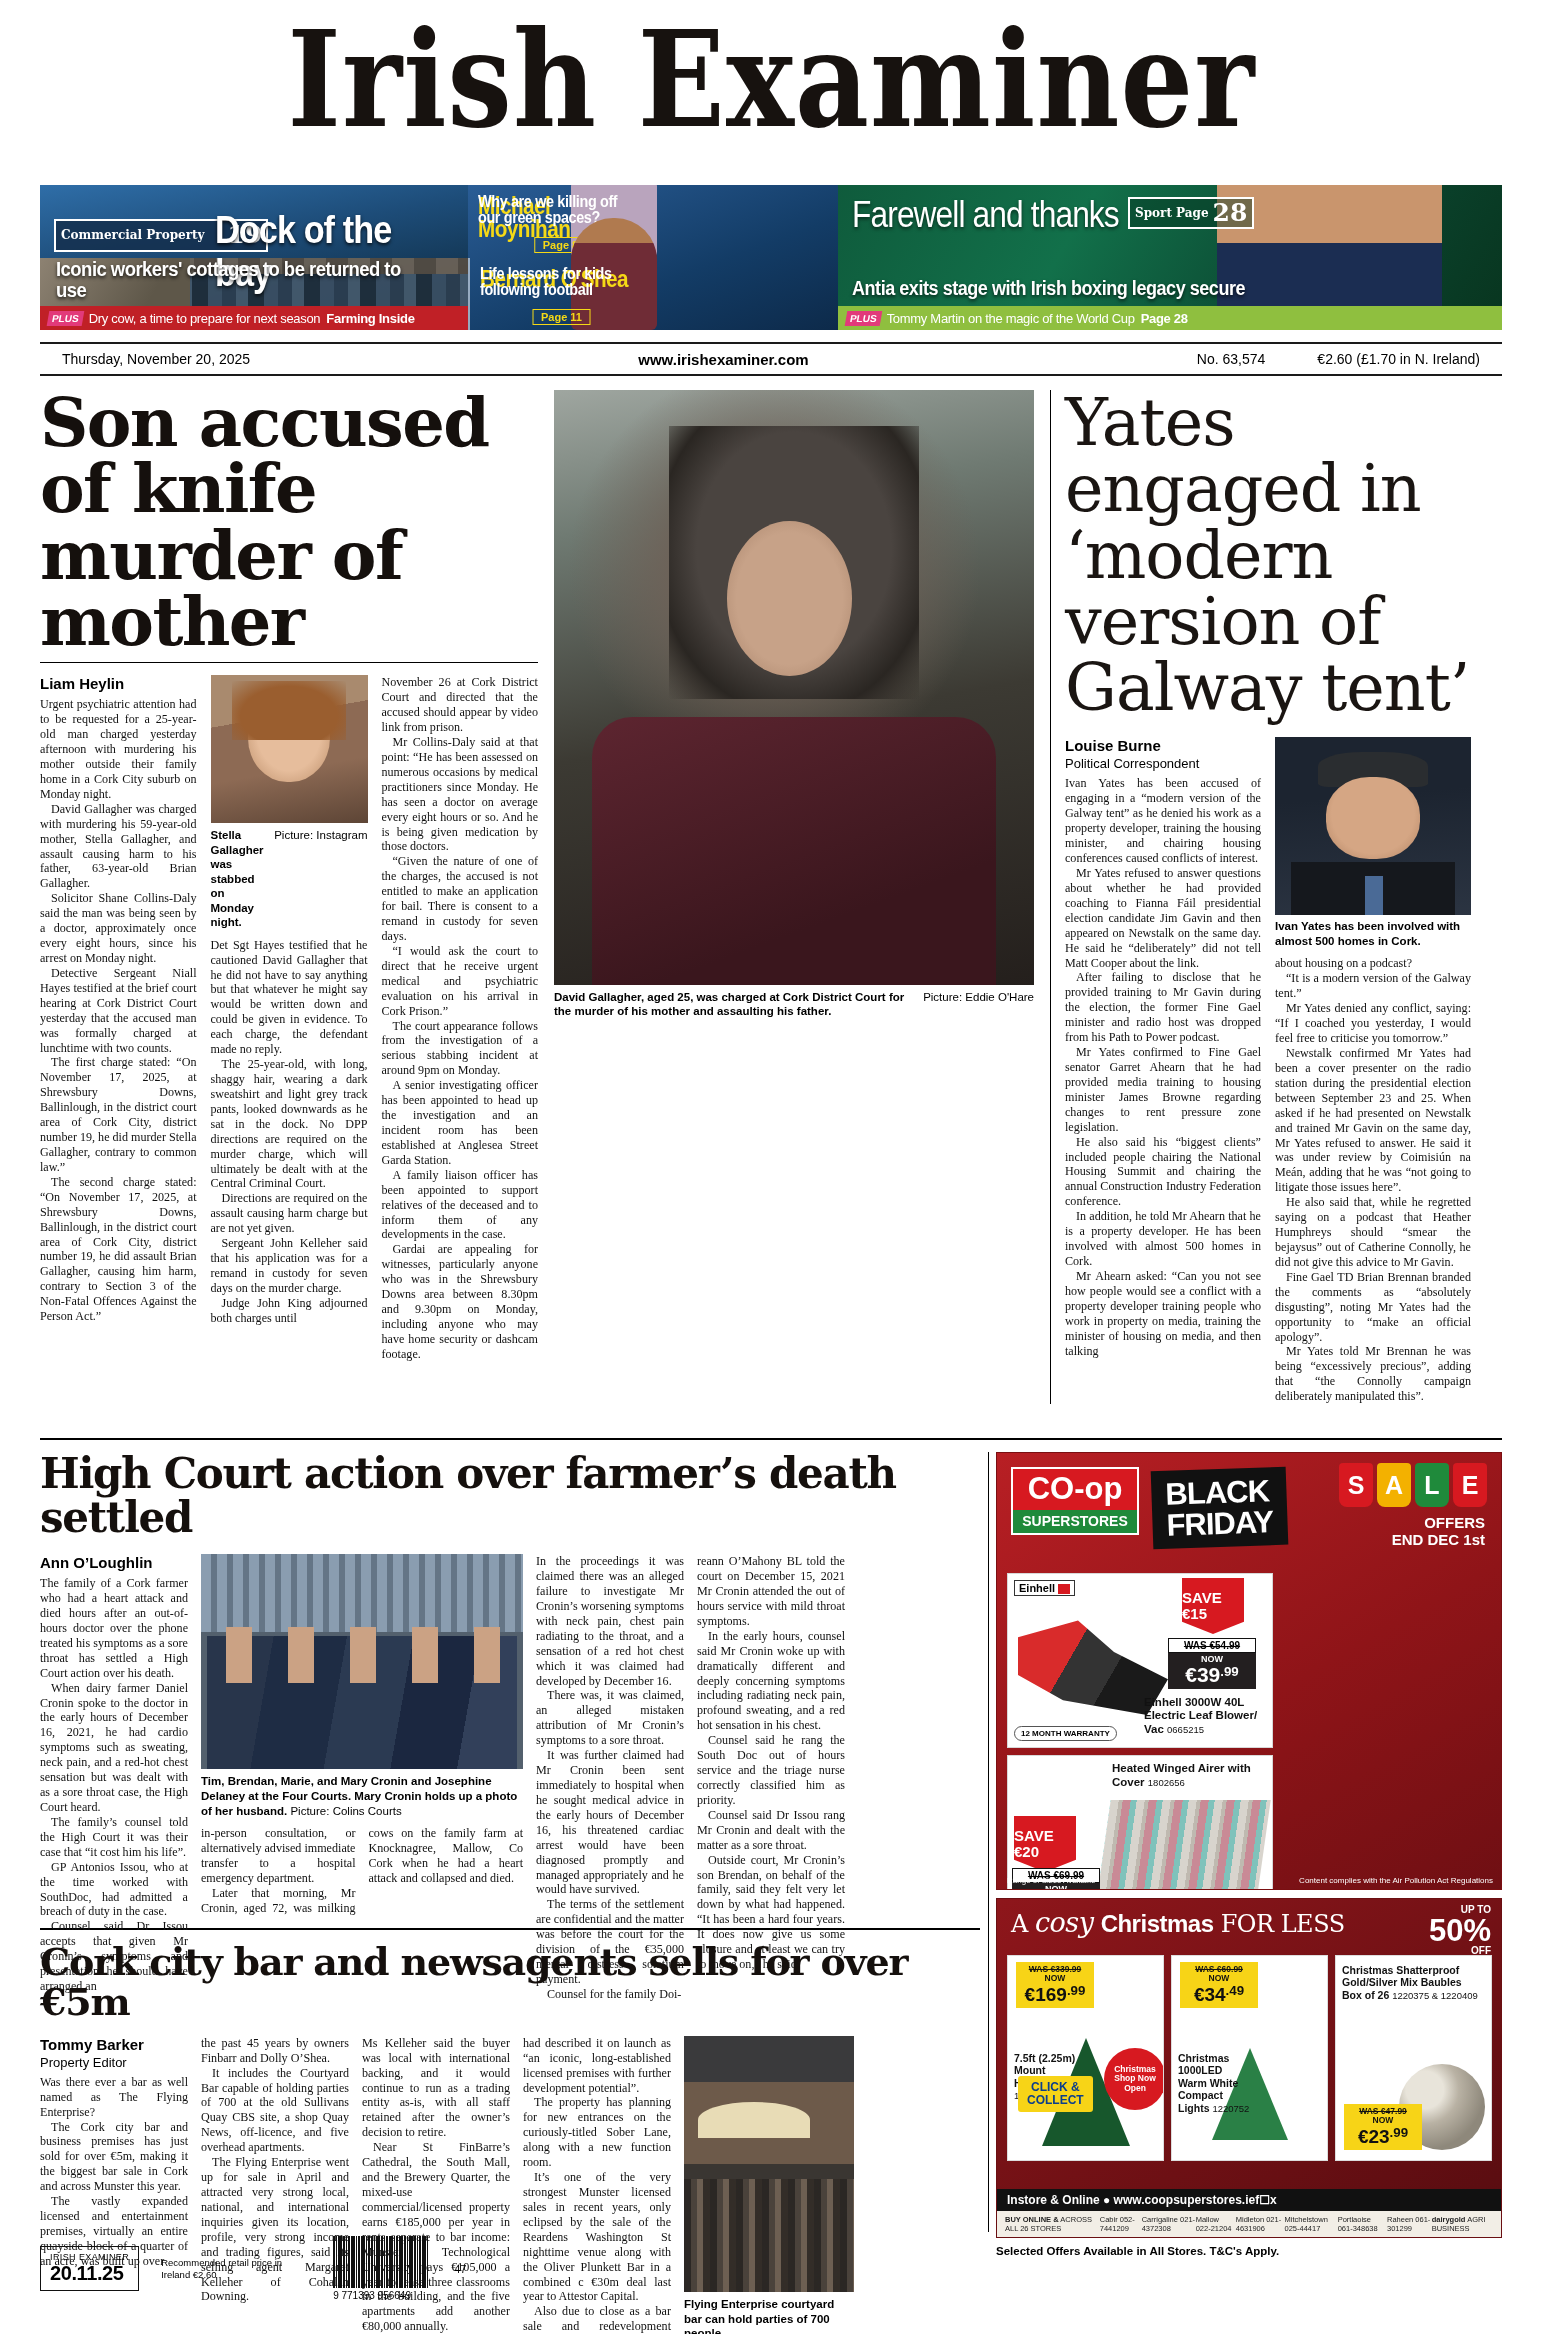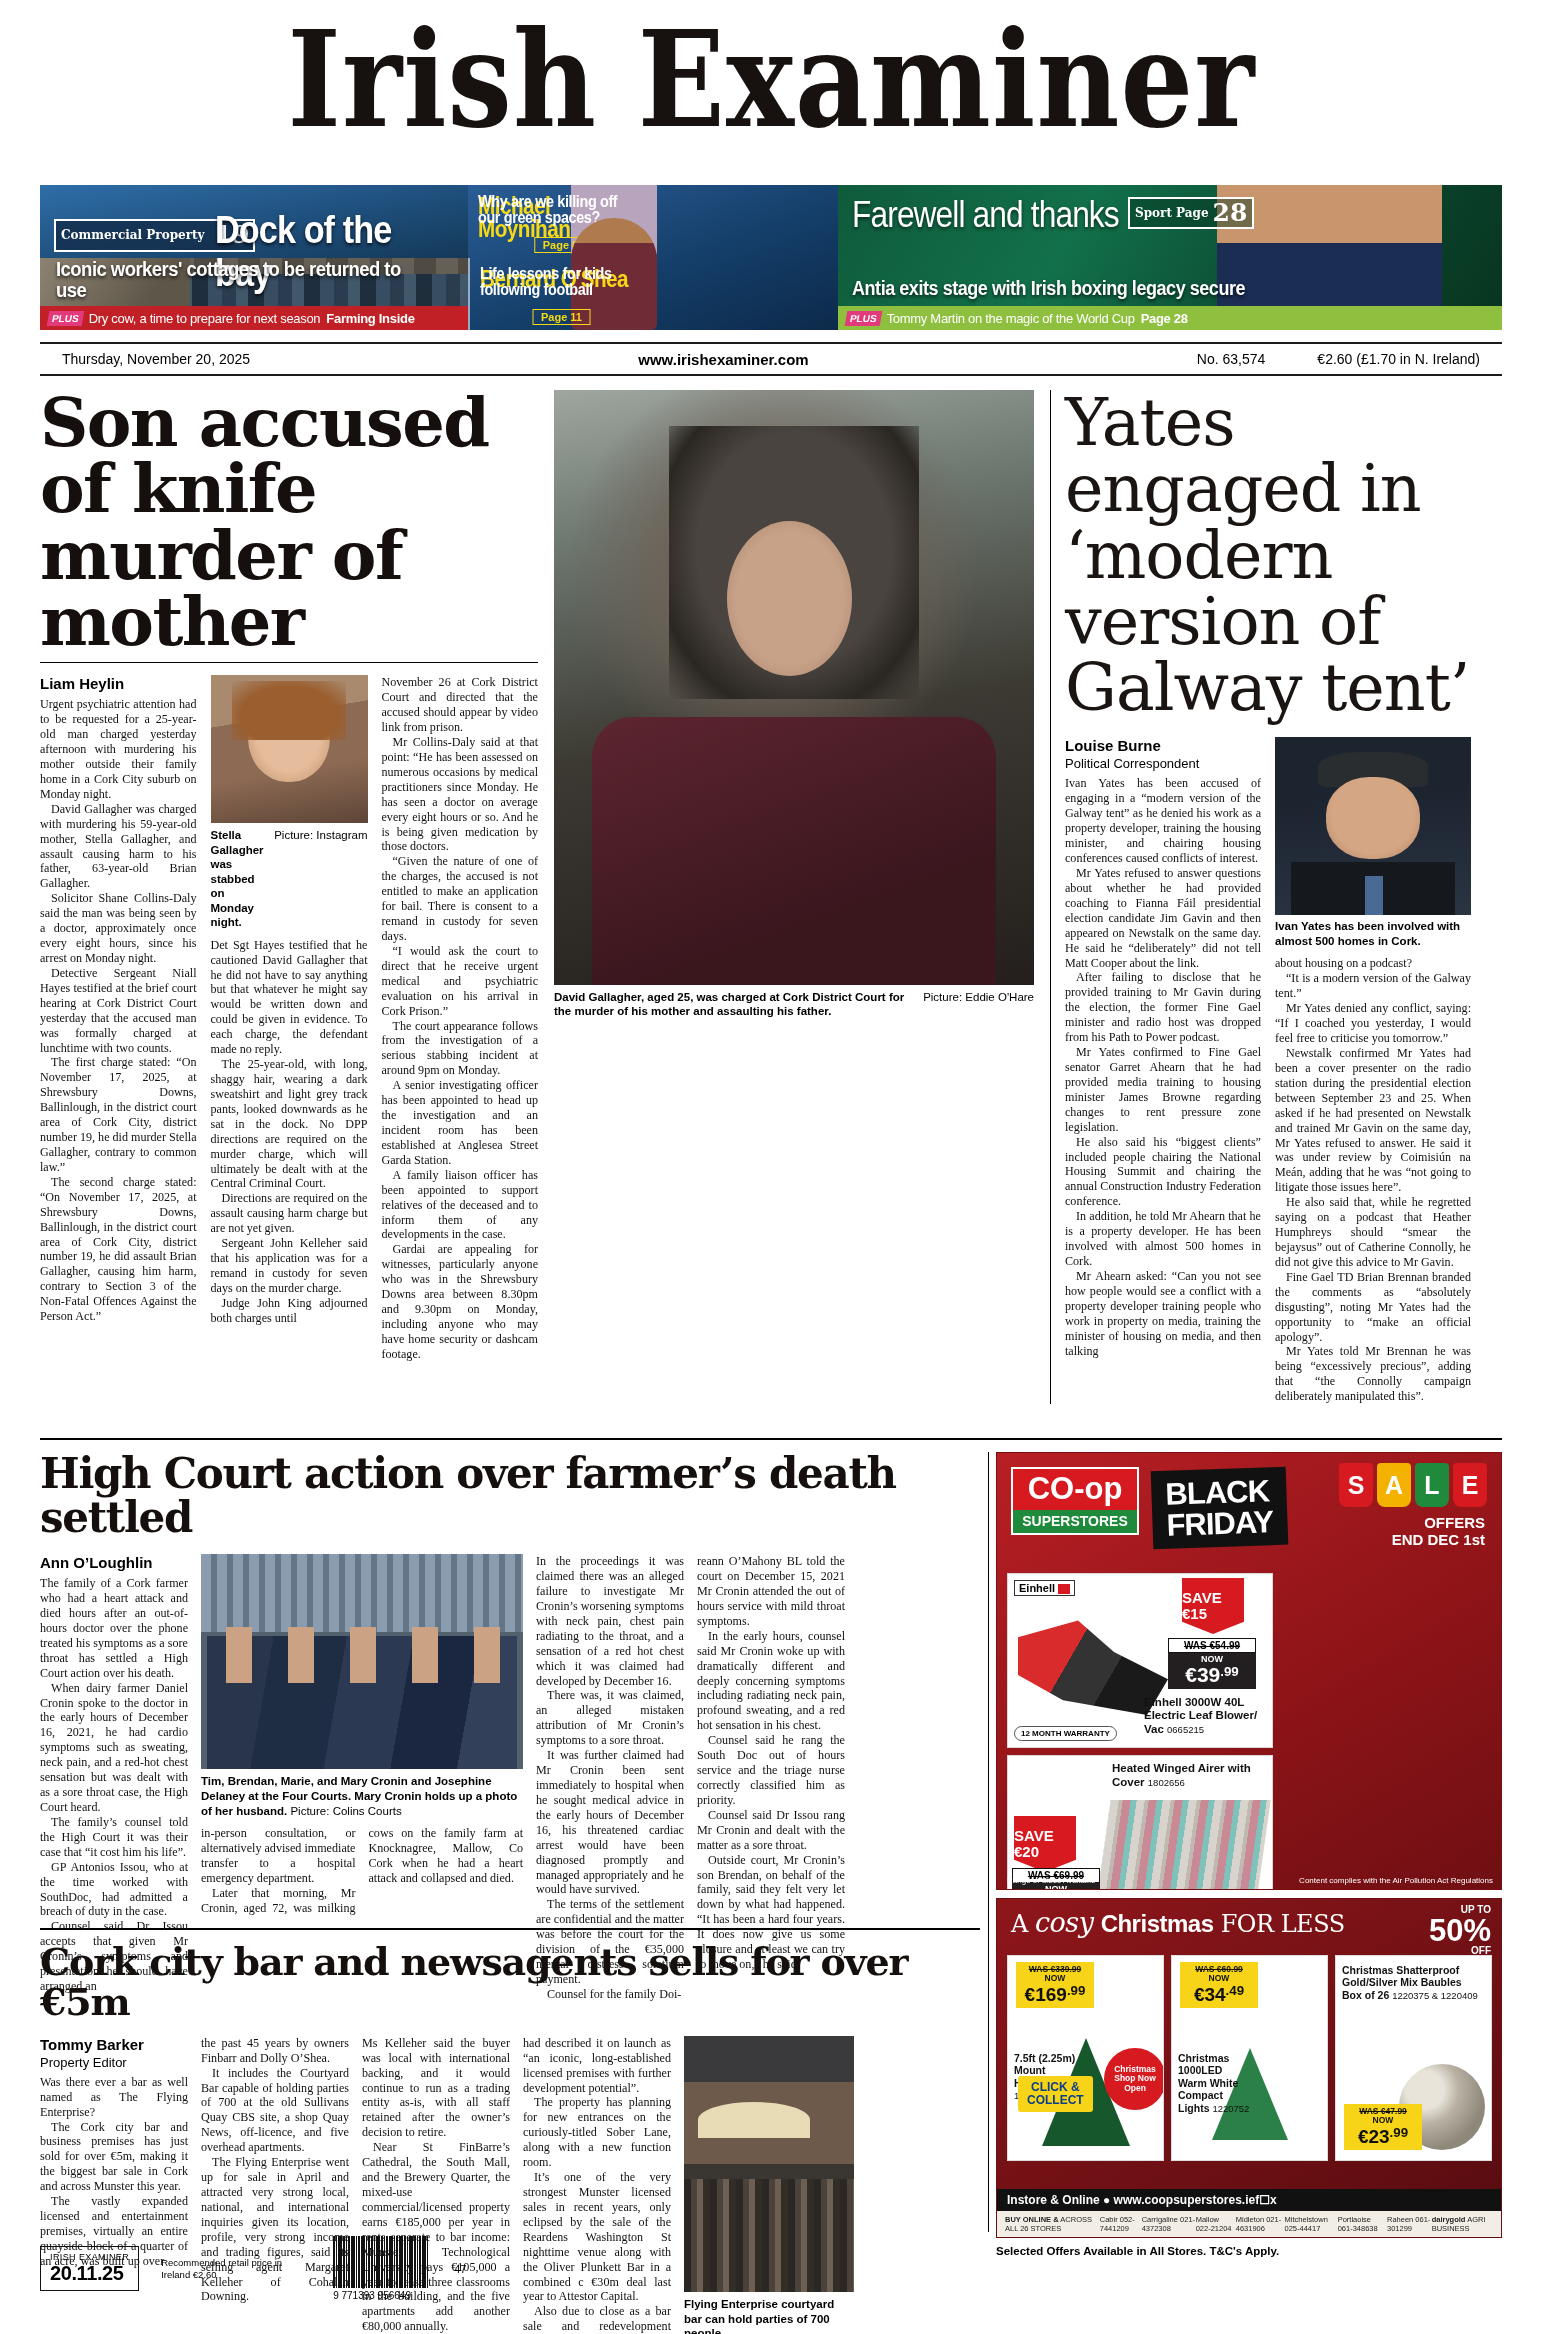--- a/index.html
+++ b/index.html
@@ -53,21 +53,21 @@
     content:''; position:absolute; left:0; top:-10px; width:100%; height:16px;
     background: repeating-linear-gradient(90deg,#6b6257 0 22px,#534b42 22px 44px);
   }
   .dock-fore {
     position:absolute; left:0; bottom:0; width:150px; height:72px;
     background: linear-gradient(120deg,#8d8272,#5e5749 70%);
   }
   .badge-cp {
     position:absolute; left:14px; top:34px;
     border:2px solid #fff; background:rgba(20,45,75,.82);
-    color:#fff; padding:2px 4px 3px 5px; display:flex; align-items:center; gap:10px;
+    color:#fff; padding:2px 4px 3px 5px; display:flex; align-items:center; gap:23px;
     font-family:"DejaVu Serif", serif;
   }
   .badge-cp .cp-words{ font-size:12px; line-height:12px; font-weight:bold; }
   .badge-cp .cp-num{ font-size:25px; font-weight:bold; line-height:24px; }
   .dock-title {
     position:absolute; left:175px; top:24px;
     color:#fff; font-family:"Liberation Sans", sans-serif;
     font-weight:bold; font-size:38px; letter-spacing:-1px;
     text-shadow: 0 2px 4px rgba(0,0,0,.75);
     transform: scaleX(.9); transform-origin:left;

